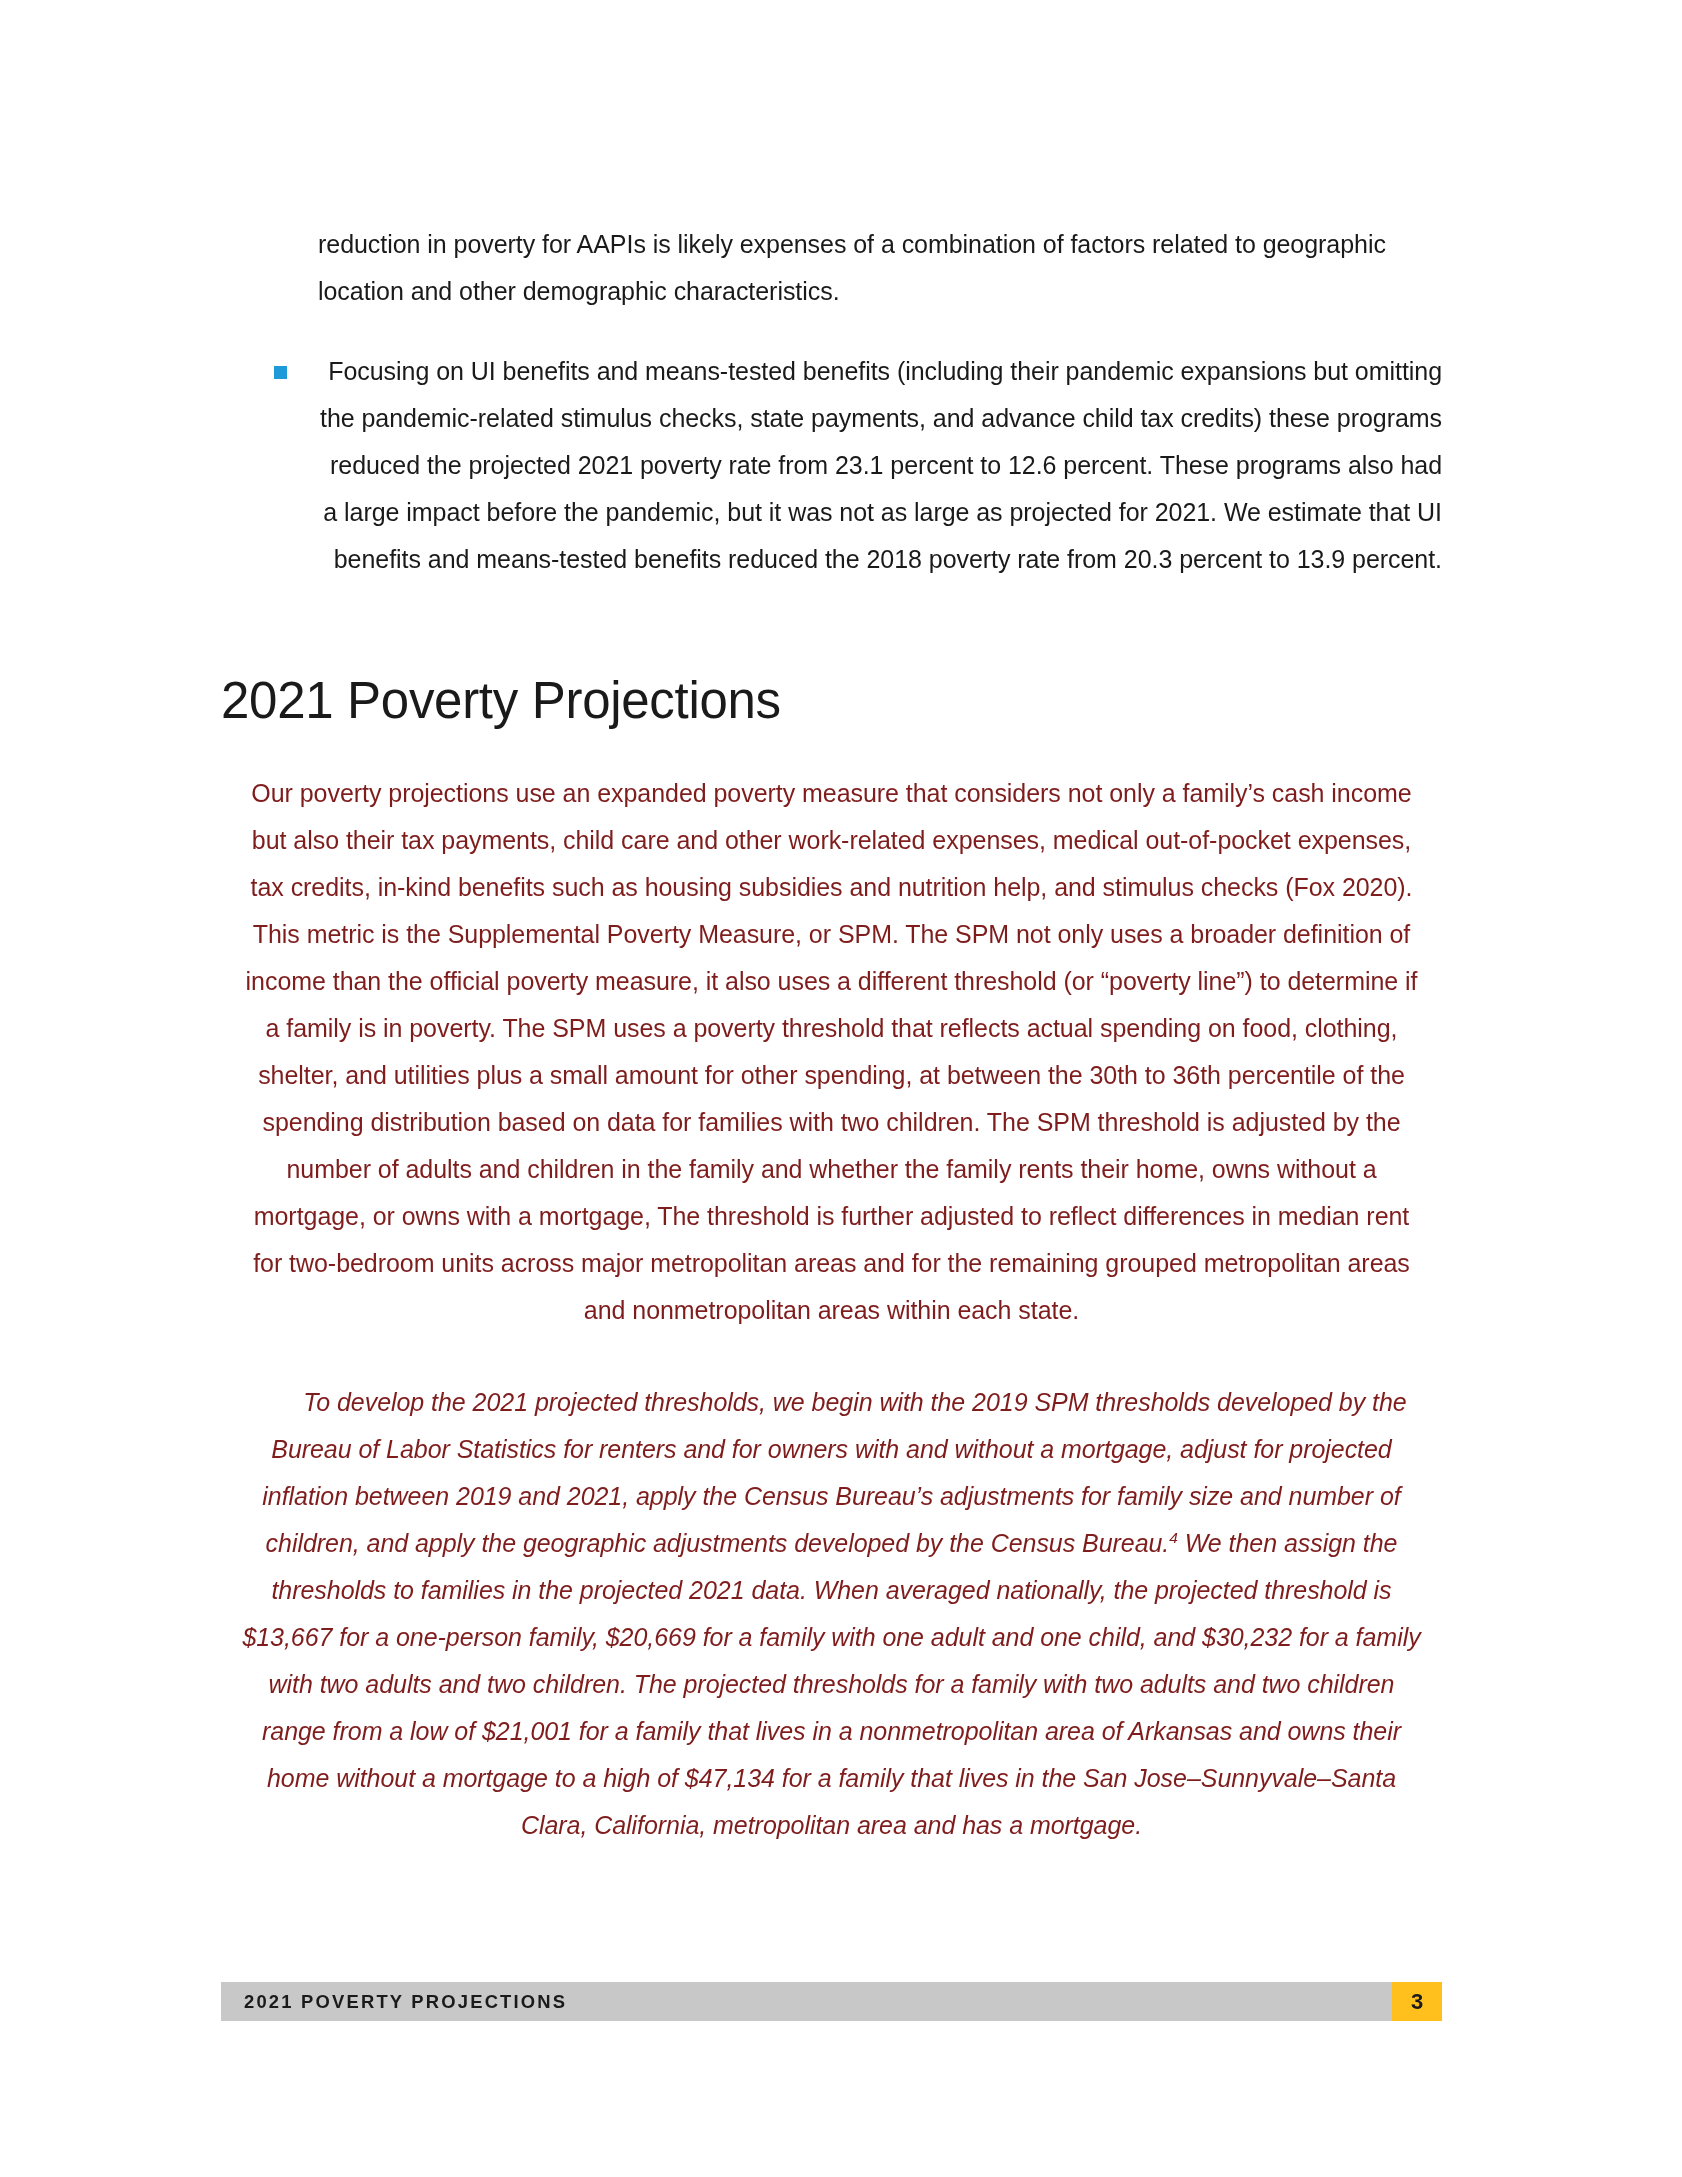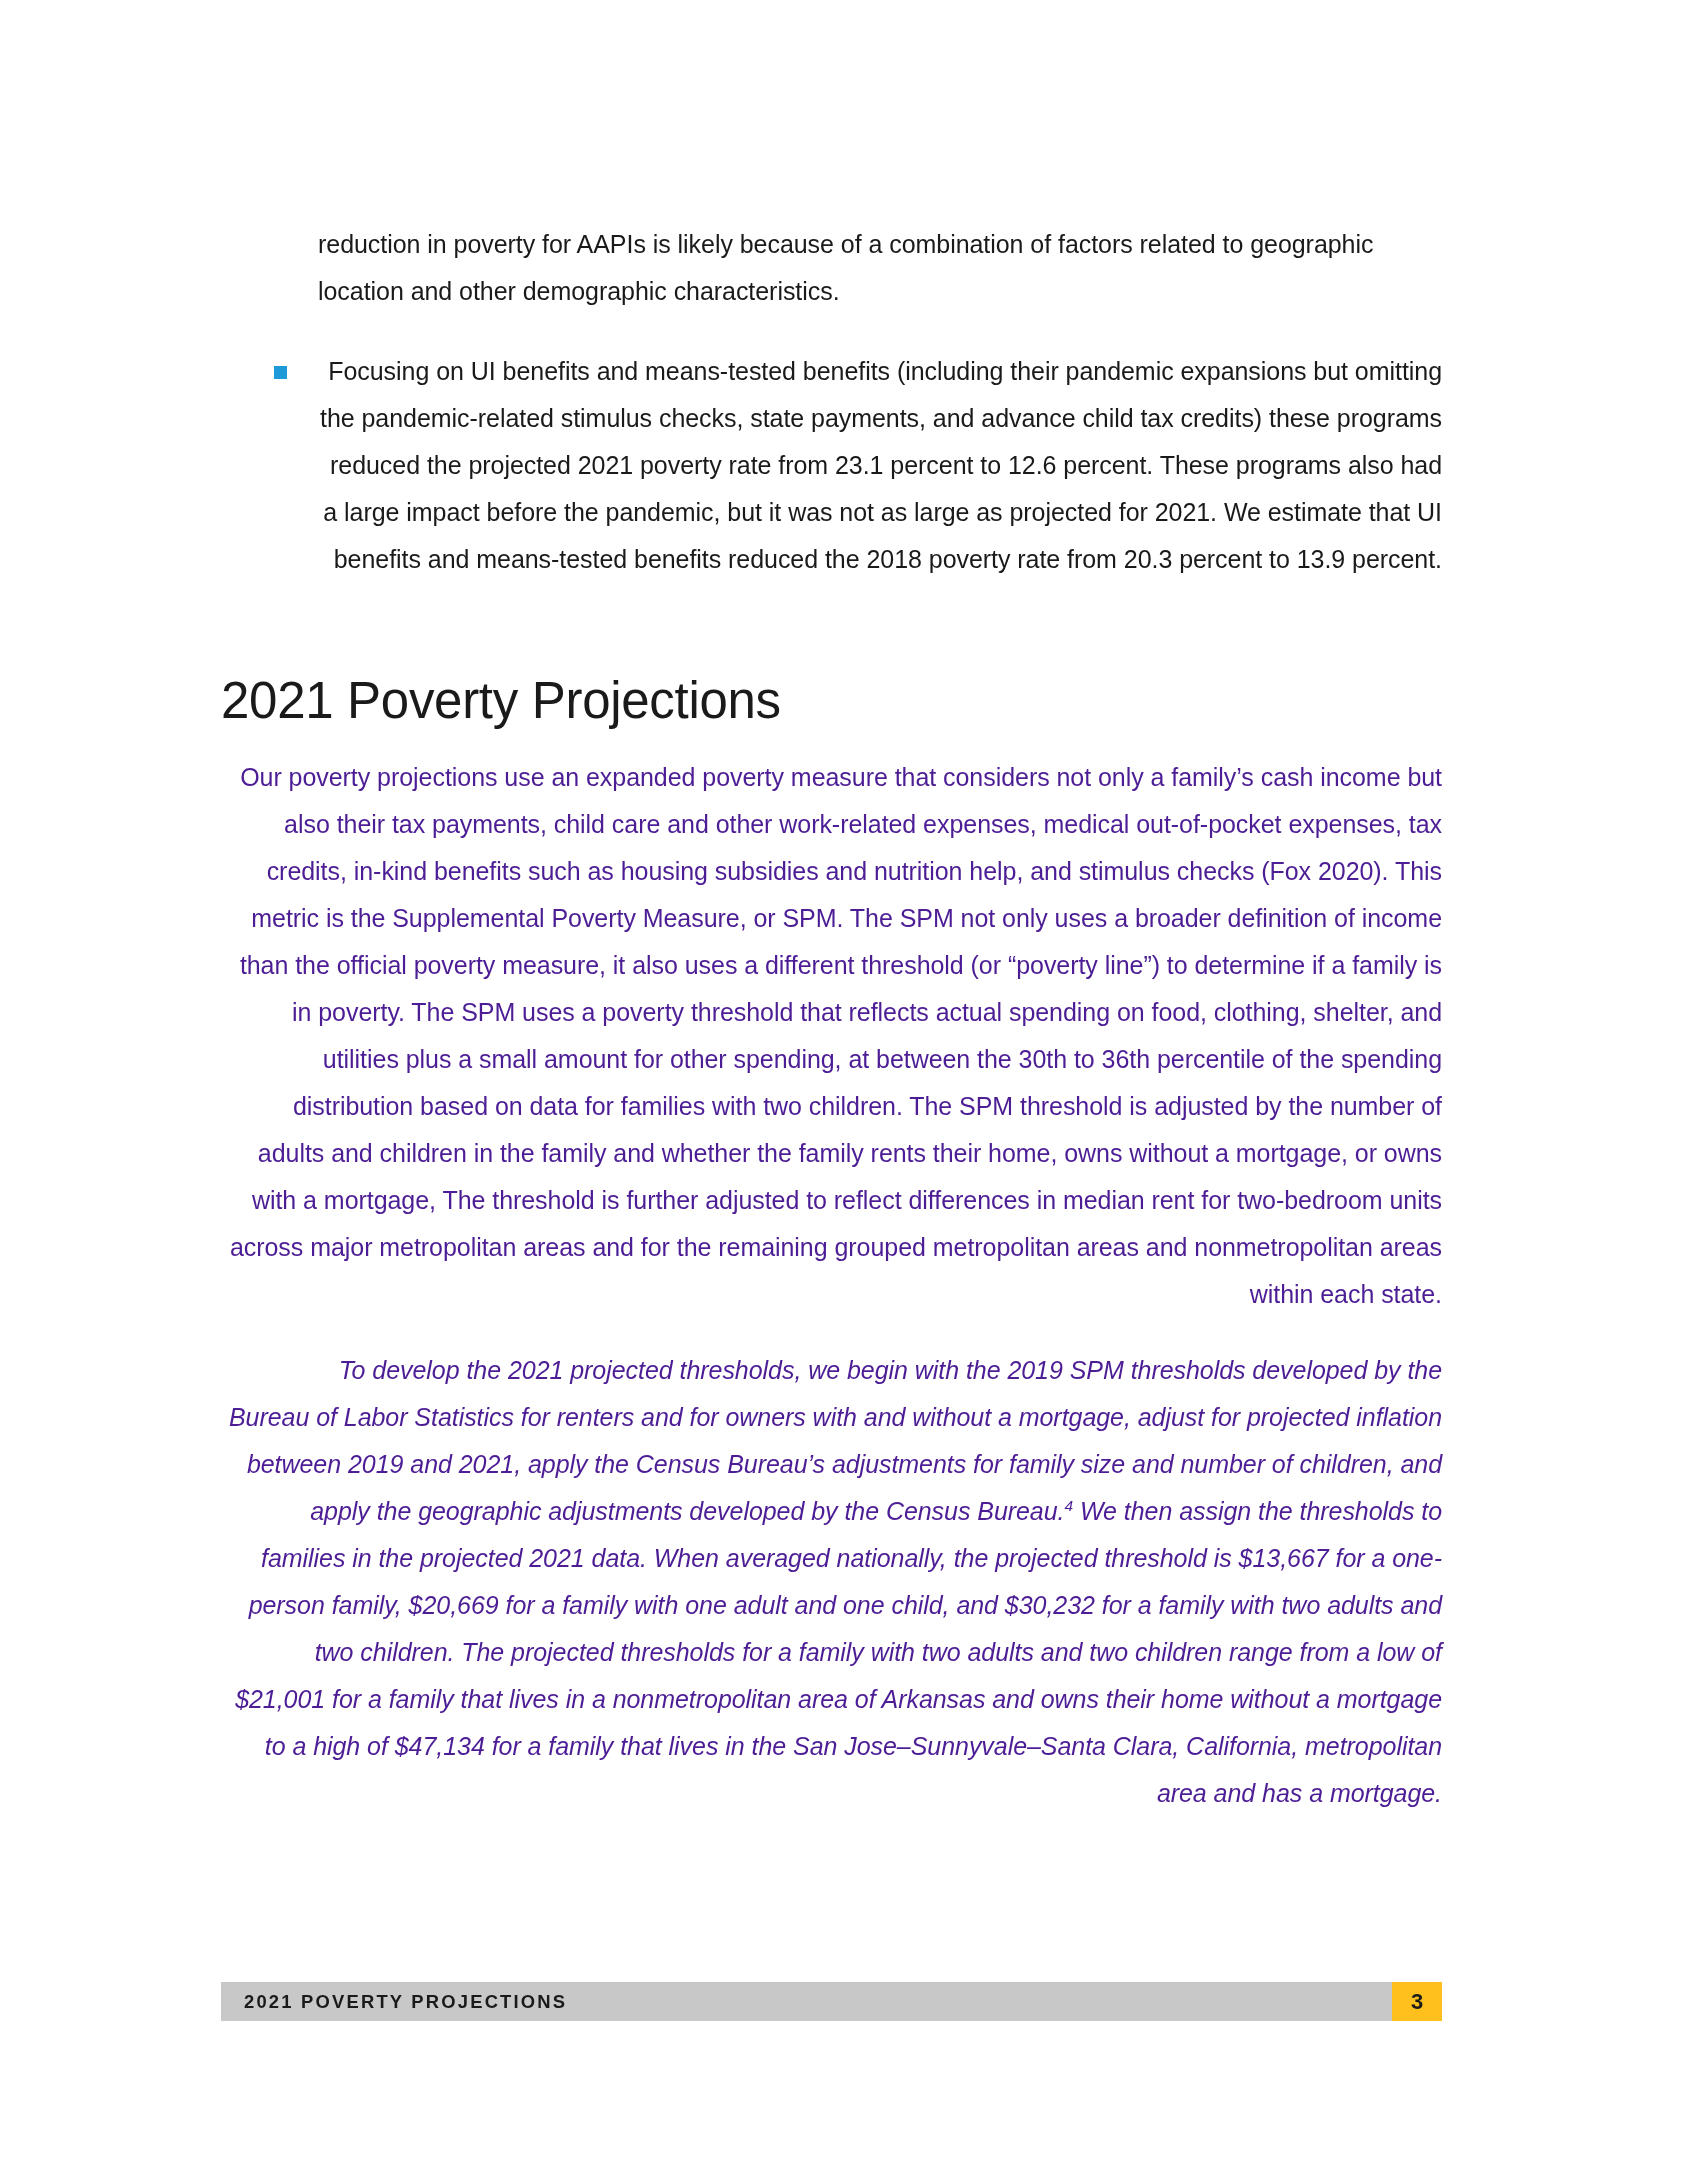--- a/index.html
+++ b/index.html
@@ -73,24 +73,24 @@
     color: #1a1a1a;
     margin: 0;
     padding-top: 89px;
     letter-spacing: -0.3px;
   }
 
   
   .body-para {
     font-size: 25px;
     line-height: 47px;
-    color: #4c1d95;
+    color: #7f1d1d;
     letter-spacing: -0.05px;
-    margin: 0;
-    text-align: right;
+    margin: 16px;
+    text-align: center;
   }
   .body-para.first-after-heading {
     padding-top: 23px;
   }
   .body-para.indented {
     text-indent: 47px;
     padding-top: 29px;
     font-style: italic;
   }
   .footnote-ref {
@@ -134,21 +134,21 @@
     color: #1a1a1a;
   }
 </style>
 </head>
 <body>
 
 <div class="page">
 
   <div class="content">
 
-    <p class="continued-para">reduction in poverty for AAPIs is likely because of a combination of factors related to geographic location and other demographic characteristics.</p>
+    <p class="continued-para">reduction in poverty for AAPIs is likely expenses of a combination of factors related to geographic location and other demographic characteristics.</p>
 
     <ul class="bullet-list">
       <li class="bullet-item">
         <span class="bullet-marker"></span>
         <span class="bullet-text">Focusing on UI benefits and means-tested benefits (including their pandemic expansions but omitting the pandemic-related stimulus checks, state payments, and advance child tax credits) these programs reduced the projected 2021 poverty rate from 23.1 percent to 12.6 percent. These programs also had a large impact before the pandemic, but it was not as large as projected for 2021. We estimate that UI benefits and means-tested benefits reduced the 2018 poverty rate from 20.3 percent to 13.9 percent.</span>
       </li>
     </ul>
 
     <h1 class="section-heading">2021 Poverty Projections</h1>
 

